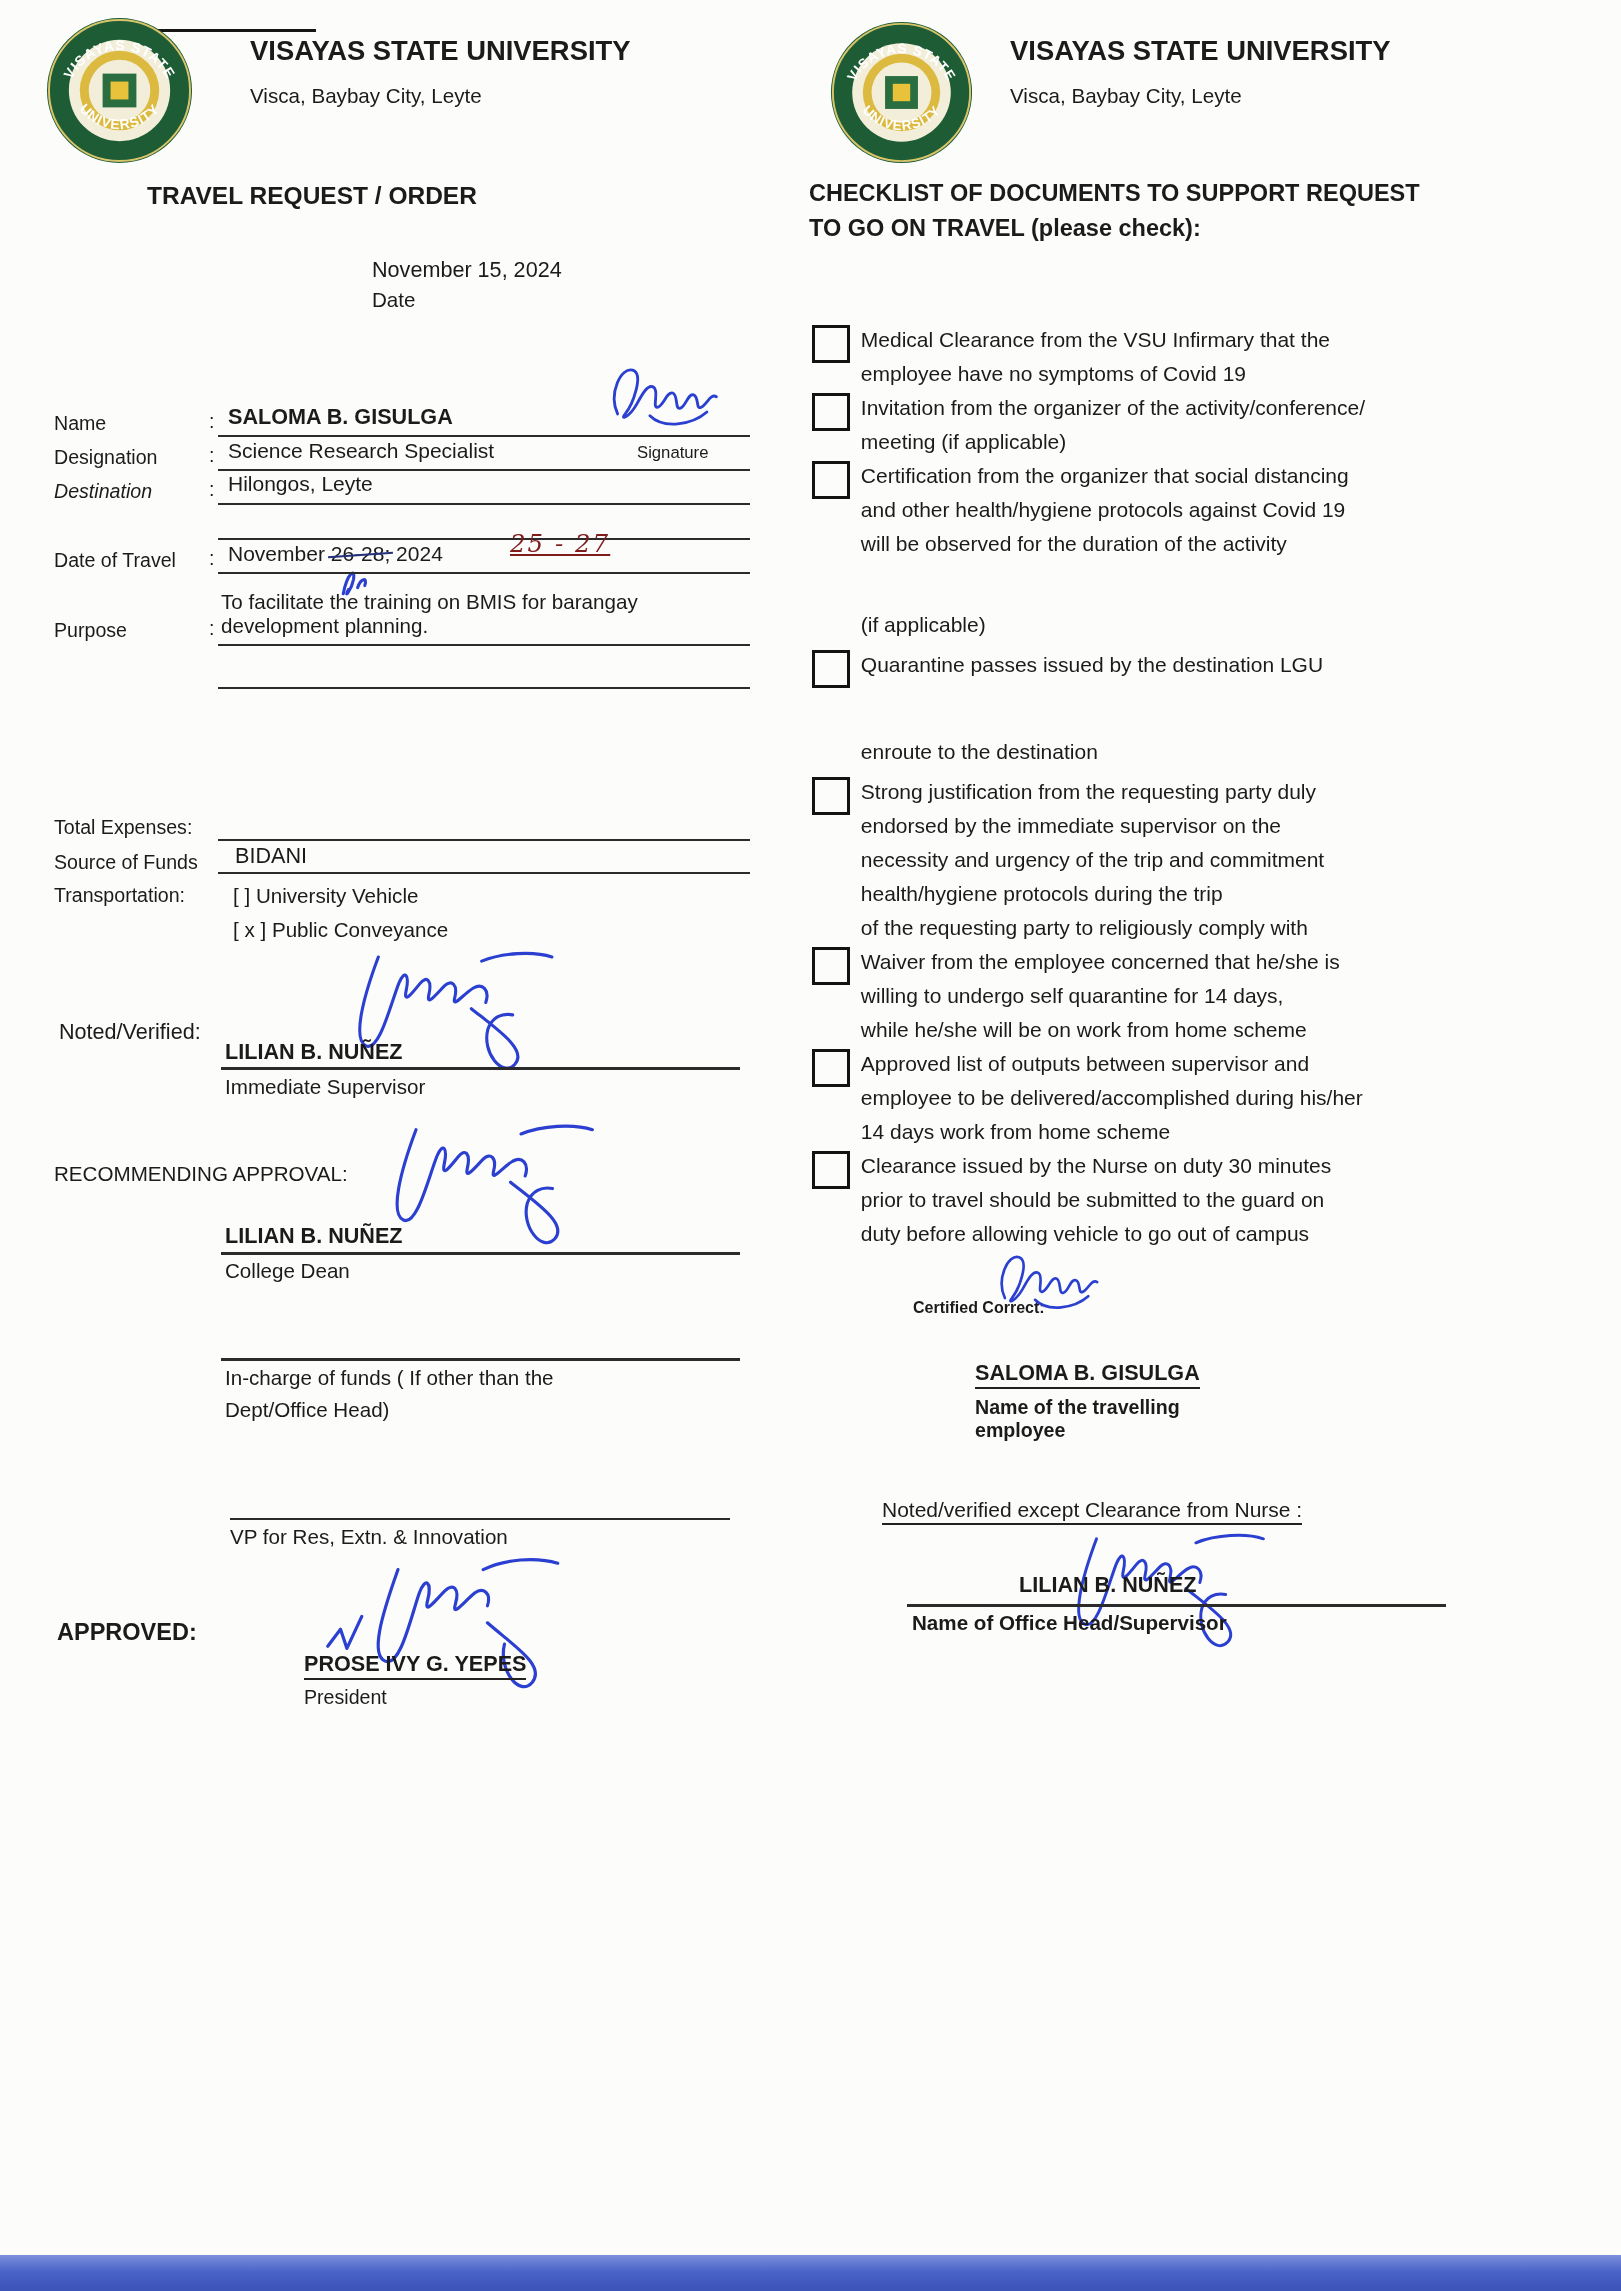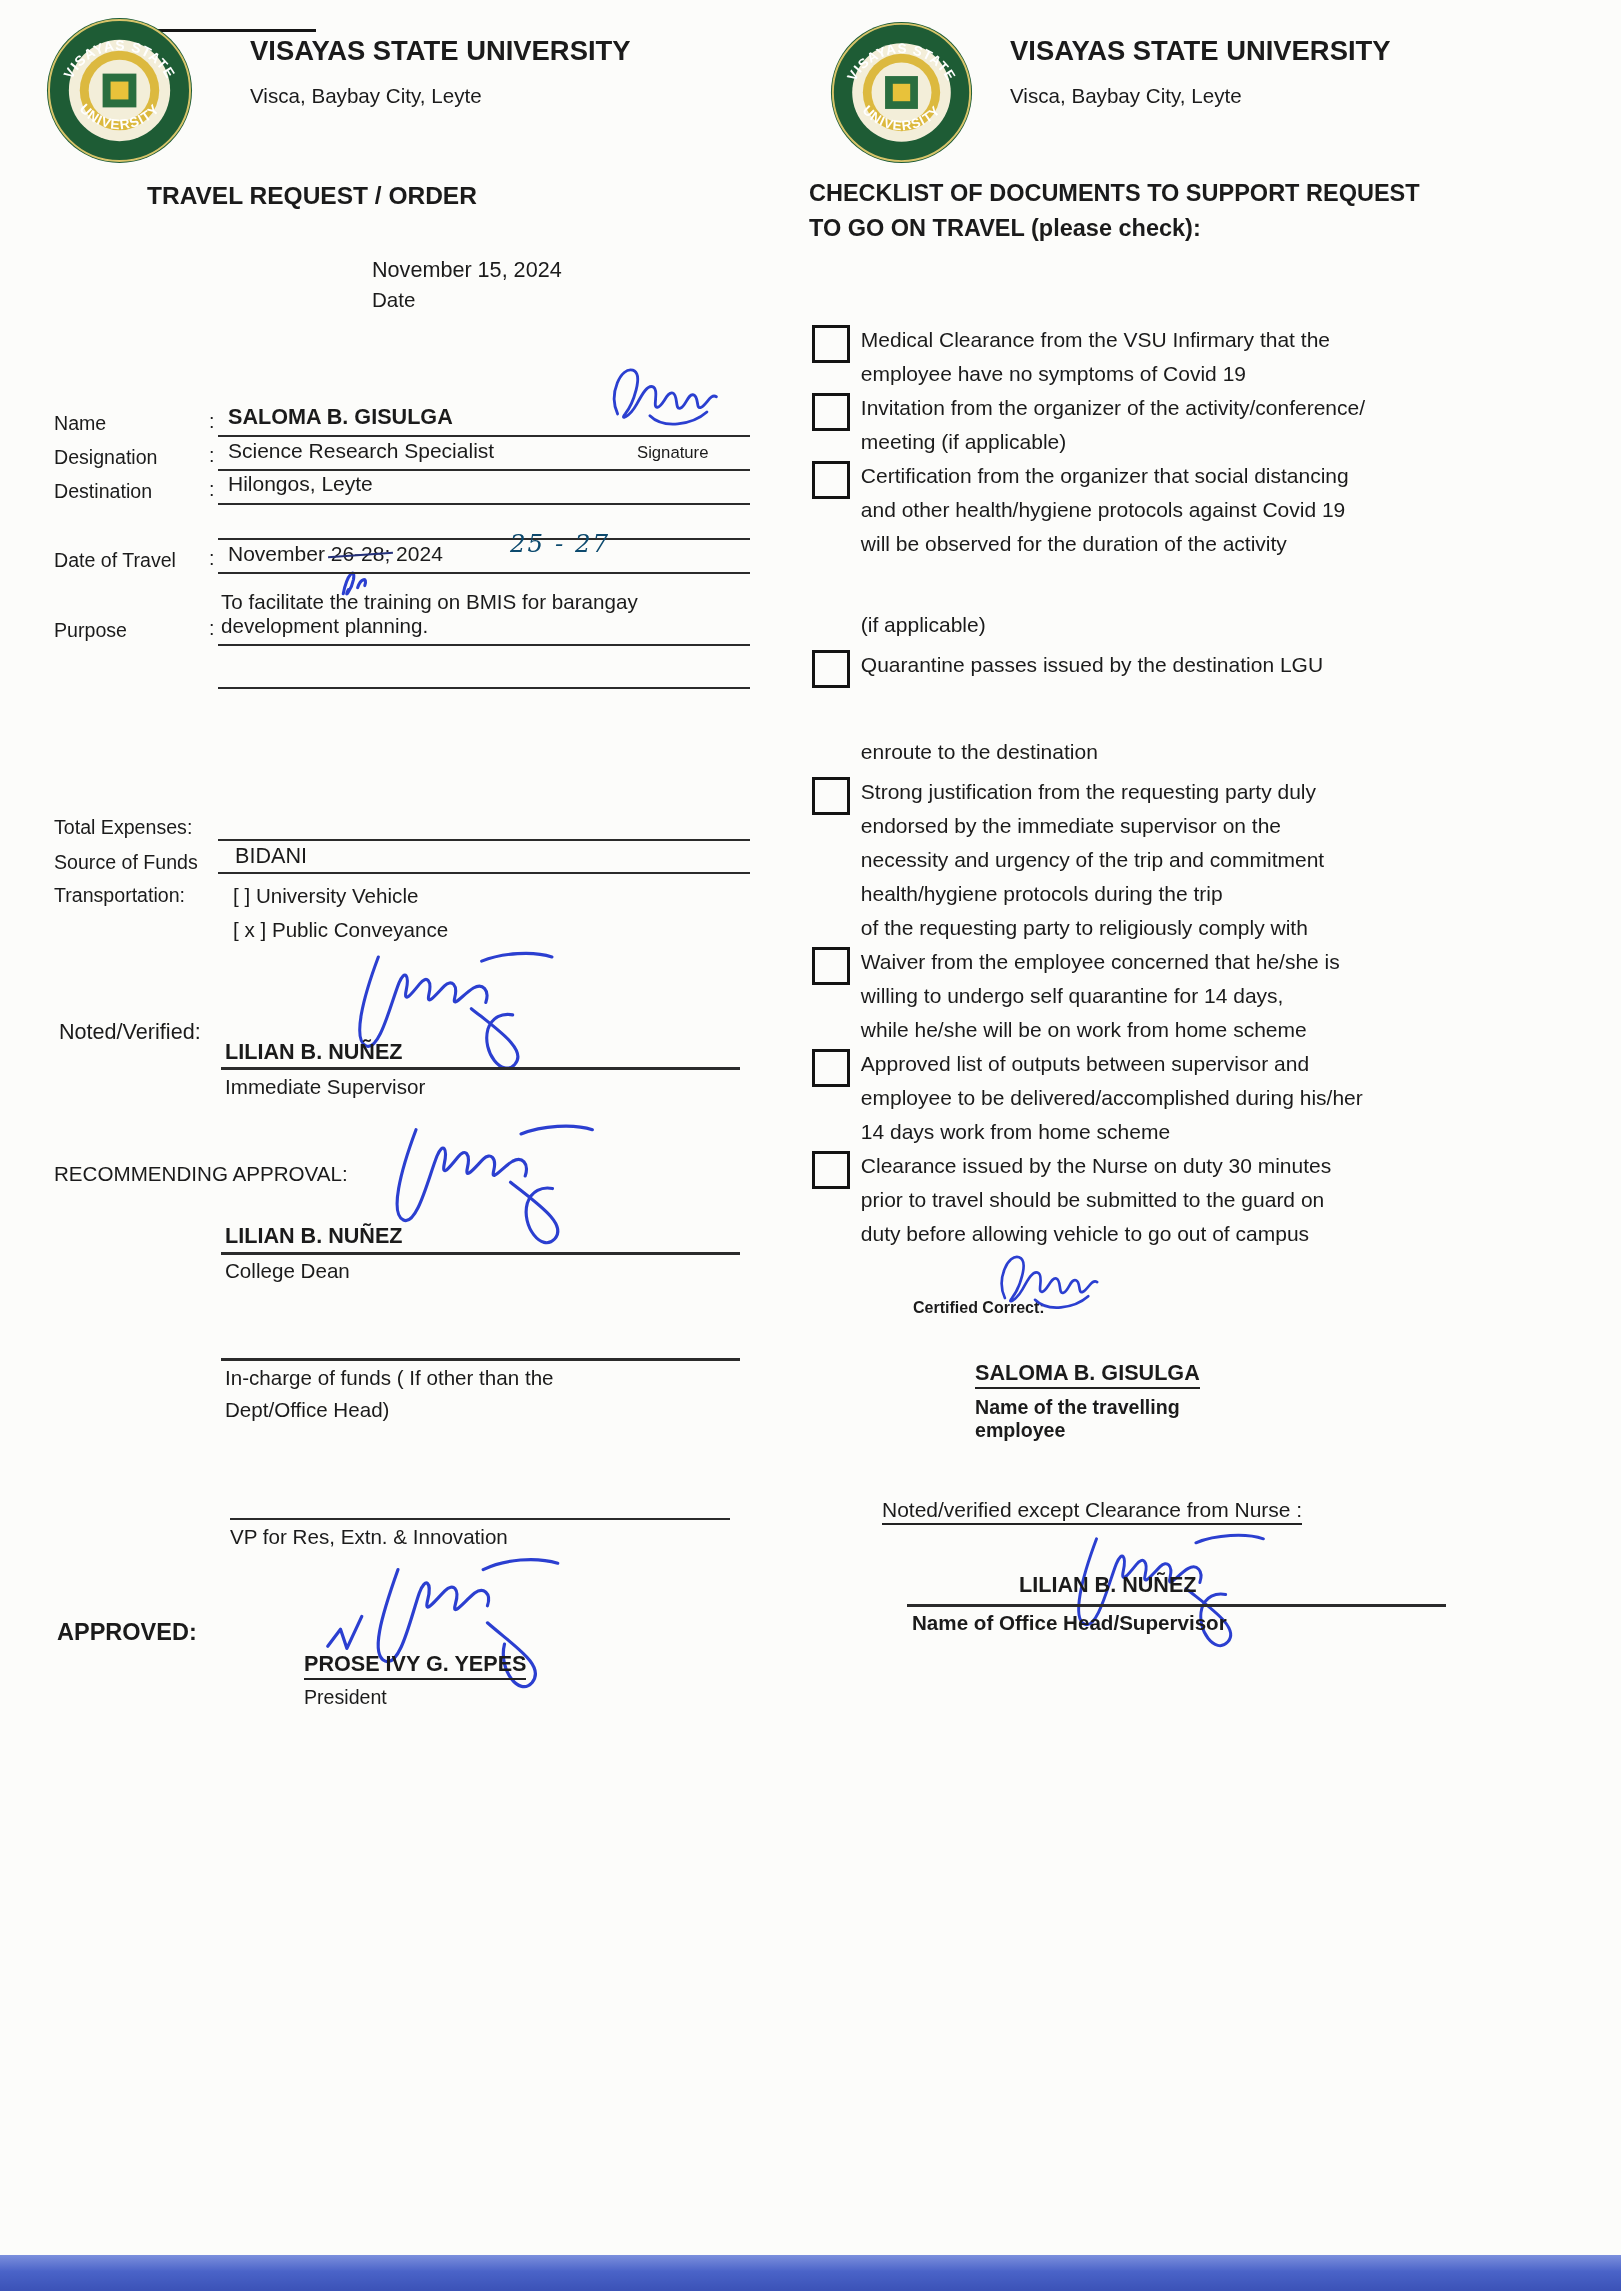--- a/index.html
+++ b/index.html
@@ -3,21 +3,21 @@
 <meta charset="utf-8">
 <style>
   html,body{margin:0;padding:0;background:#e9e9e9;}
   .page{position:relative;width:1621px;height:2292px;background:#fcfcfa;overflow:hidden;
         font-family:"Liberation Sans",sans-serif;color:#1b1b1b;}
   .abs{position:absolute;}
   .center{text-align:left;}
   .bold{font-weight:bold;}
   .line{position:absolute;background:#2b2b2b;height:2px;}
   .u{border-bottom:2px solid #222;padding-bottom:2px;}
-  .hand{font-family:"DejaVu Serif",serif;font-style:italic;color:#0c4a6e;}
+  .hand{font-family:"DejaVu Serif",serif;font-style:italic;color:#7f1d1d;text-decoration:underline;}
   svg.sig path{stroke:#2b3fd0;stroke-width:3;fill:none;stroke-linecap:round;stroke-linejoin:round;}
   .struck{position:relative;display:inline-block;}
   .struck::after{content:"";position:absolute;left:-2.9px;right:-2.9px;top:52%;height:2px;
                  background:#23307a;transform:rotate(-4deg);}
   
   .chk-row{display:flex;align-items:flex-start;}
   .chk-box{width:32px;height:32px;border:3.9px solid #131313;margin-right:10.8px;margin-top:2px;flex:0 0 auto;}
   .chk-box.hiddenbox{visibility:hidden;}
   .chk-lines div{white-space:nowrap;line-height:34px;font-size:21px;}
   .chk-spacer{height:47px;}
@@ -64,21 +64,21 @@
     <path d="M52,64 C66,78 96,74 112,60"></path>
   </svg>
   <div class="line" style="left:218px;top:435px;width:532px;"></div>
   <div class="abs" style="left:637px;top:443px;font-size:16.7px;">Signature</div>
 
   <div class="abs" style="left:54px;top:446px;font-size:19.6px;">Designation</div>
   <div class="abs" style="left:209px;top:444px;font-size:19.6px;">:</div>
   <div class="abs" style="left:228px;top:439px;font-size:21px;">Science Research Specialist</div>
   <div class="line" style="left:218px;top:469px;width:532px;"></div>
 
-  <div class="abs" style="left:54px;top:480px;font-size:19.6px;">Destination</div>
+  <div class="abs" style="left:54px;top:480px;font-size:19.6px;font-style:italic;">Destination</div>
   <div class="abs" style="left:209px;top:478px;font-size:19.6px;">:</div>
   <div class="abs" style="left:228px;top:472px;font-size:21px;">Hilongos, Leyte</div>
   <div class="line" style="left:218px;top:503px;width:532px;"></div>
   <div class="line" style="left:218px;top:538px;width:532px;"></div>
 
   <div class="abs" style="left:54px;top:549px;font-size:19.6px;">Date of Travel</div>
   <div class="abs" style="left:209px;top:547px;font-size:19.6px;">:</div>
   <div class="abs" style="left:228px;top:542px;font-size:21px;">
     <span>November</span>
     <span class="struck">26-28;</span>

